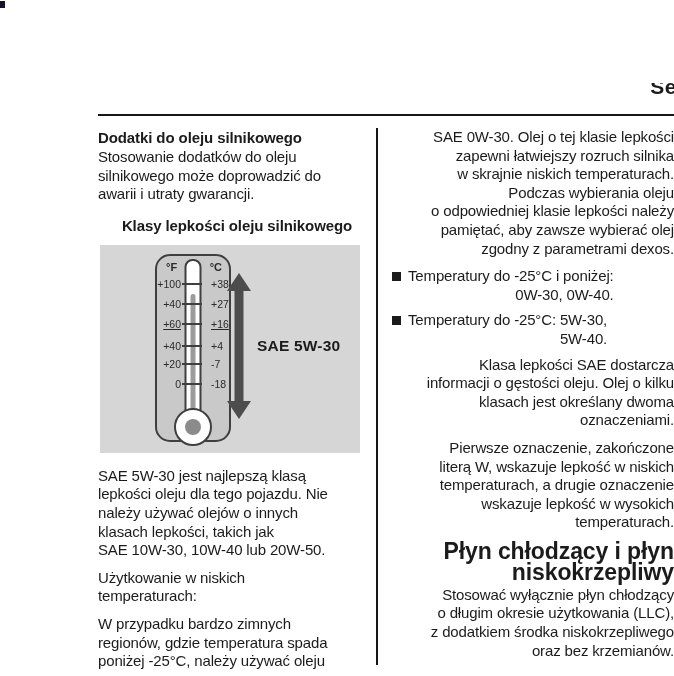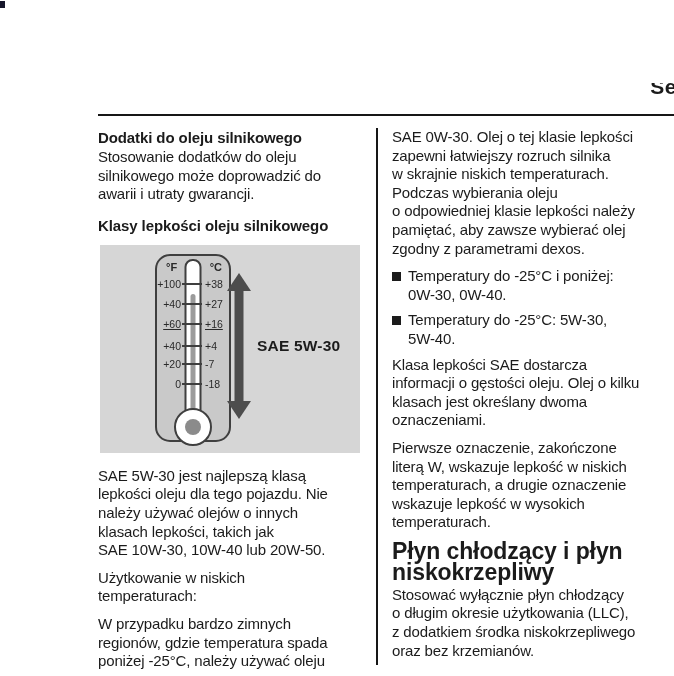--- a/index.html
+++ b/index.html
@@ -26,34 +26,34 @@
   .top-rule {
     position:absolute; left:98px; right:0; top:114px; height:2px;
     background:#161616;
   }
   .col-divider {
     position:absolute; left:376px; top:128px; width:2px; height:537px;
     background:#161616;
   }
   .col { position:absolute; top:128px; }
   .col-left  { left:98px;  width:278px; }
-  .col-right { left:392px; width:282px; }
+  .col-right { left:392px; width:282px;text-align:right; }
 
   .para {
     margin:0 0 9px 0;
     font-size:15px; line-height:18.6px;
     letter-spacing:-0.15px;
     white-space:pre-line;
   }
   .subheading {
     margin:0 0 1px 0;
     font-size:15px; font-weight:bold; line-height:19px;
     letter-spacing:-0.1px;
   }
-  .subheading.spaced { margin-top:12px; }
+  .subheading.spaced { margin-top:12px;text-align:center; }
   .section-heading {
     margin:4px 0 2px 0;
     font-size:23px; font-weight:bold; line-height:21.5px;
     letter-spacing:-0.1px;
     white-space:pre-line;
   }
   .bullet-item {
     display:flex; margin:0 0 7px 0;
     font-size:15px; line-height:18.6px; letter-spacing:-0.15px;
   }
@@ -107,21 +107,21 @@
     width:16px; height:16px; background:#8b8b8b; border-radius:50%;
   }
   .scale-row {
     position:absolute; left:0; width:100%;
     display:flex; align-items:center;
     font-size:10.5px; color:#2a2a2a;
     z-index:4;
   }
   .scale-f { flex:0 0 24px; text-align:right; padding-right:1px; }
   .scale-tick { flex:0 0 20px; height:0; border-top:2px solid #3f3f3f; }
-  .scale-c { padding-left:3px; }
+  .scale-c { padding-left:9px; }
   .row-0 { top:22px; } .row-1 { top:42px; } .row-2 { top:62px;text-decoration:underline; }
   .row-3 { top:84px; } .row-4 { top:102px; } .row-5 { top:122px; }
 
   .arrow {
     position:absolute; left:127px; top:28px; width:24px; height:146px;
   }
   .arrow-shaft {
     position:absolute; left:50%; transform:translateX(-50%);
     top:15px; bottom:15px; width:9px; background:#4d4d4d;
   }

